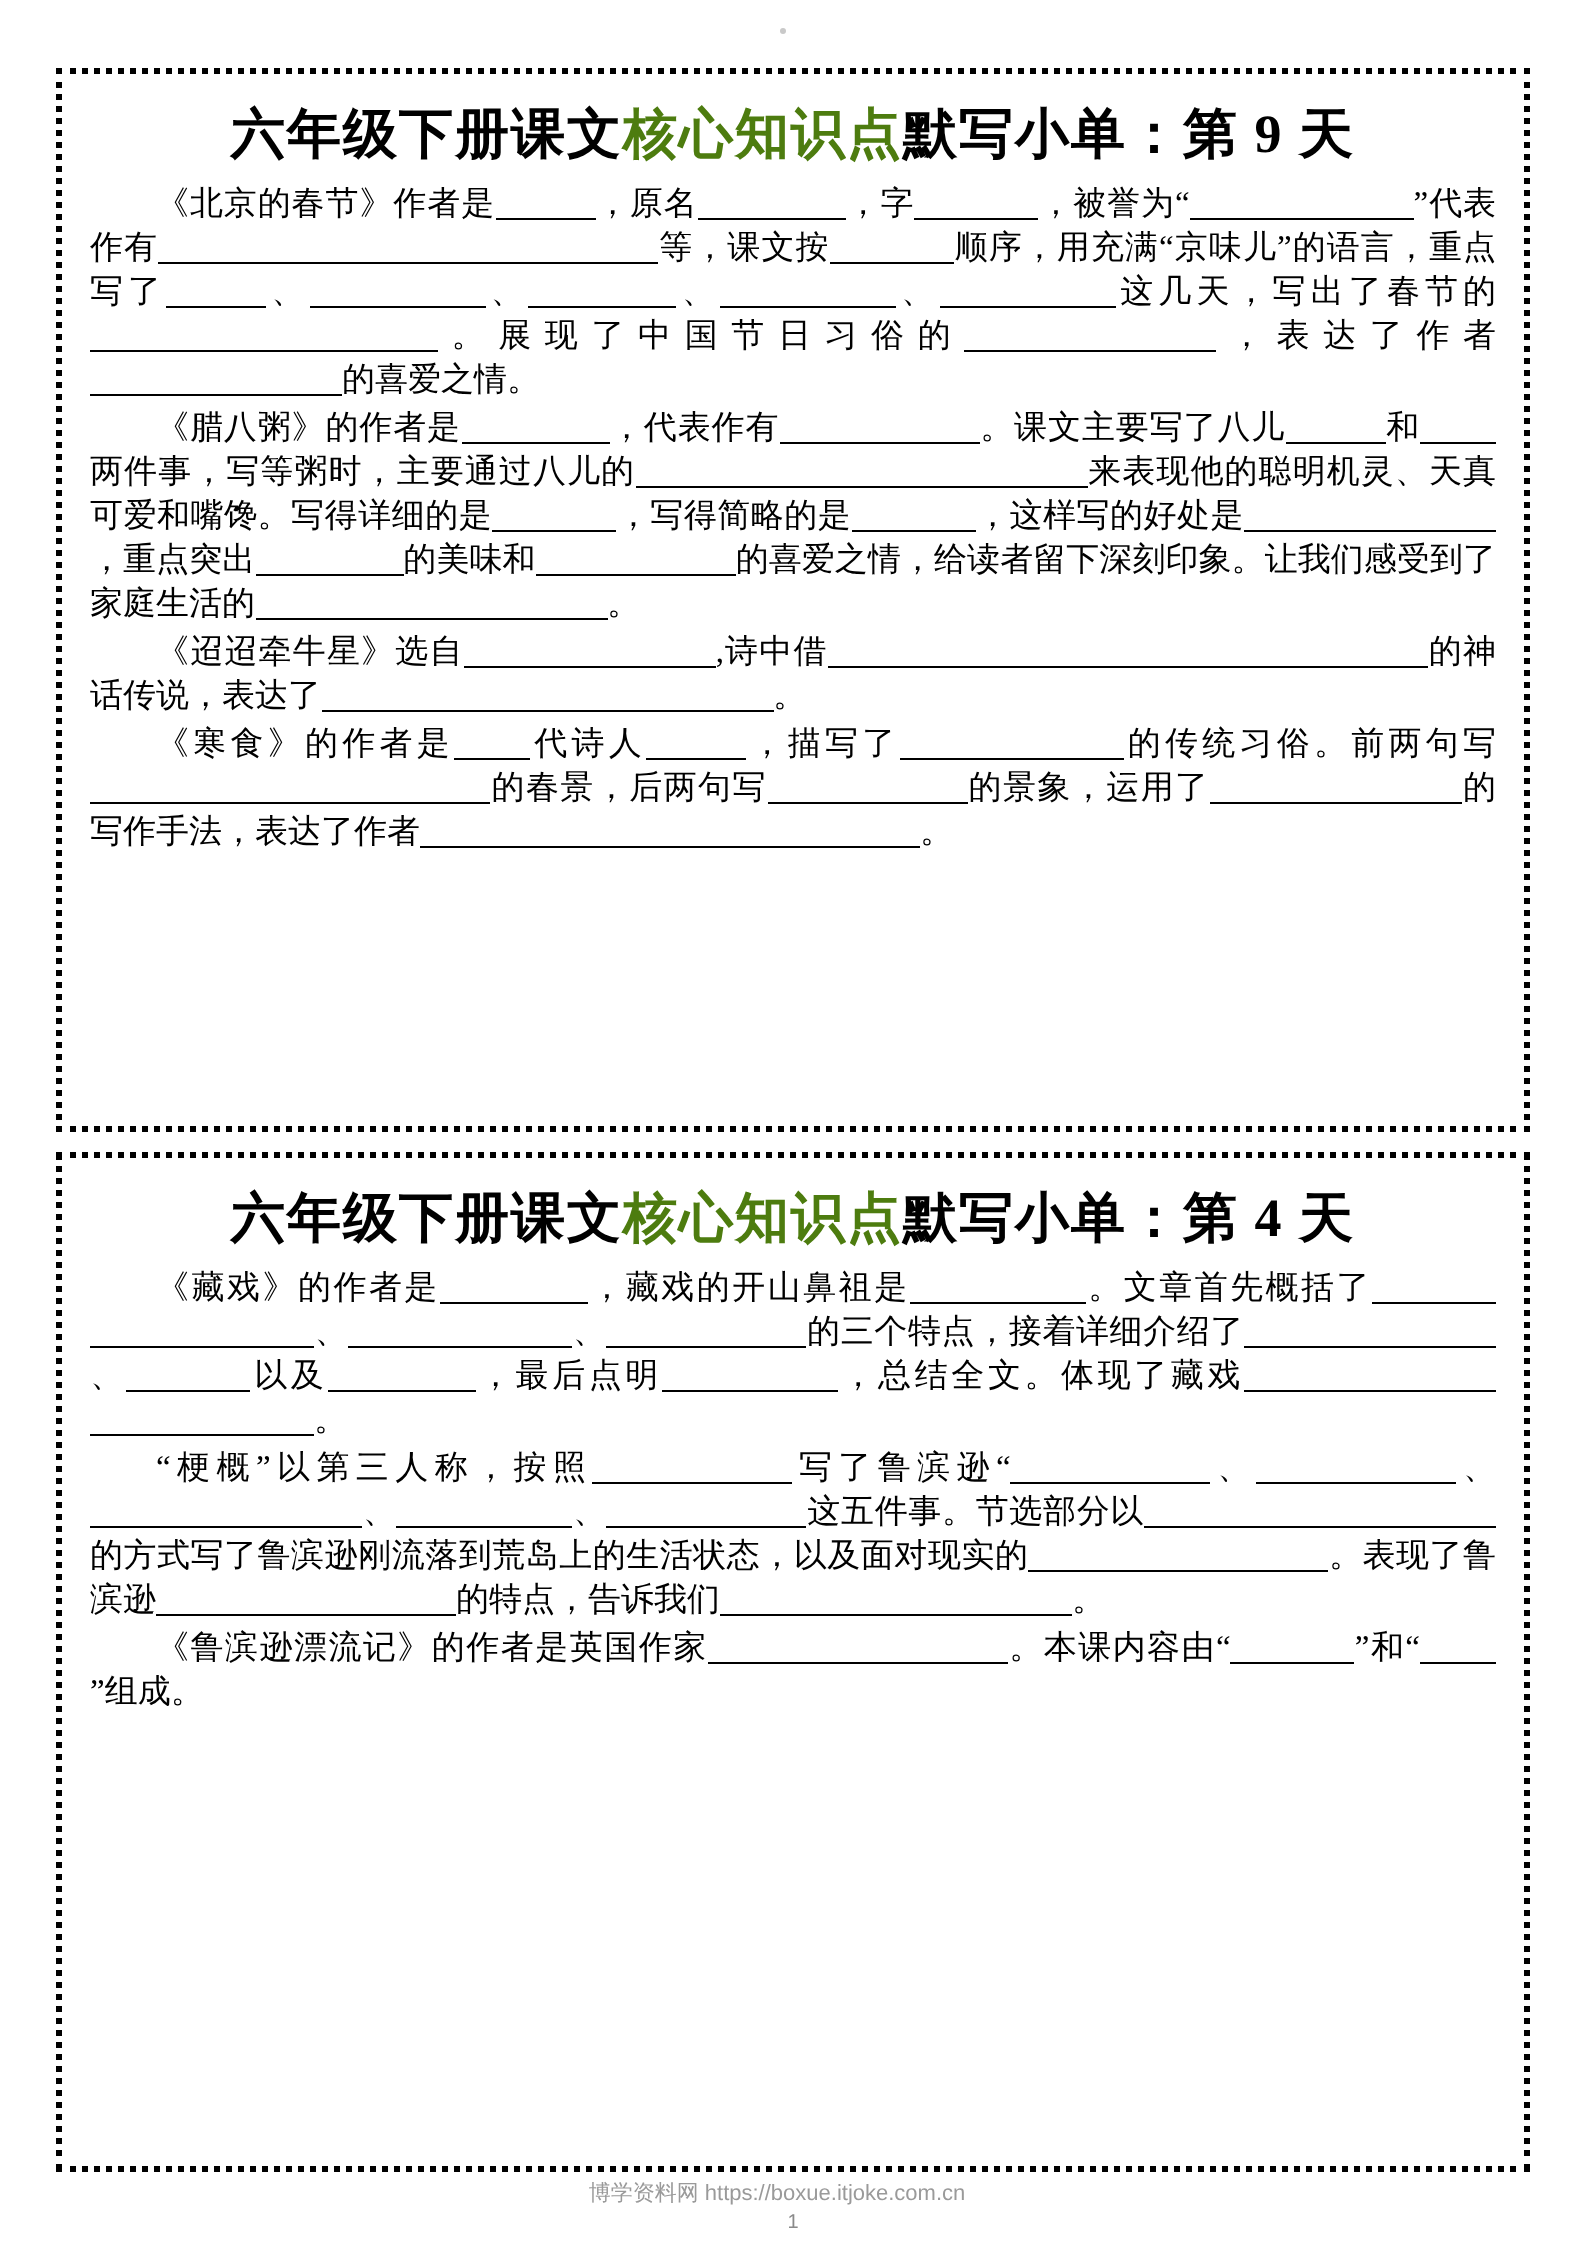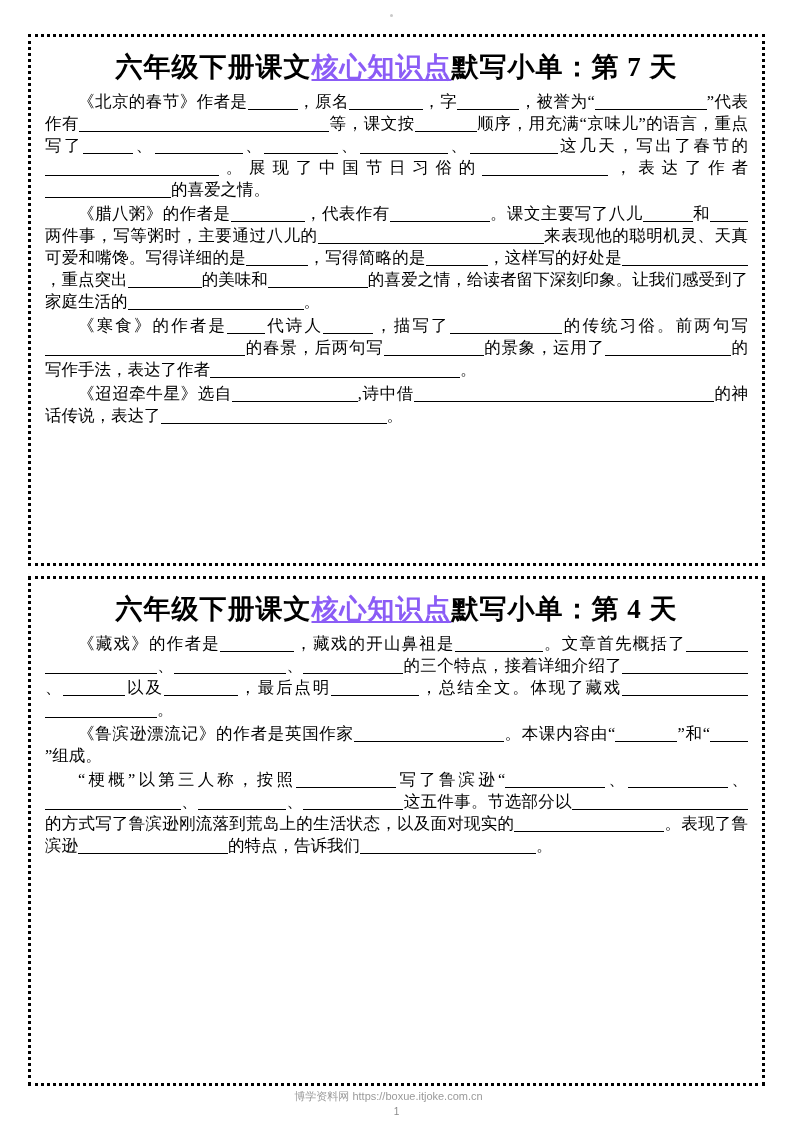--- a/index.html
+++ b/index.html
@@ -33,22 +33,21 @@
   .title {
     text-align: center;
     font-size: 27px;
     font-weight: bold;
     letter-spacing: 1px;
     white-space: nowrap;
     margin: 4px 0 6px 0;
     line-height: 1.25;
   }
   .title .hl {
-    color: #8b5cf6;
-    text-decoration: underline;
+    color: #4d7c0f;
     text-underline-offset: 3px;
     text-align: right;
   }
 
   .para {
     font-size: 16.5px;
     line-height: 22px;
     text-align: justify;
     text-justify: inter-ideograph;
     margin: 0 0 2px 0;
@@ -107,40 +106,40 @@
   }
 </style>
 </head>
 <body>
 
 <div class="page">
   <div class="dot-tl"></div>
 
   <div class="card first">
     <div class="title">
-      <span>六年级下册课文</span><span class="hl">核心知识点</span><span>默写小单：第 7 天</span>
+      <span>六年级下册课文</span><span class="hl">核心知识点</span><span>默写小单：第 9 天</span>
     </div>
 
     <p class="para indent">《北京的春节》作者是<span class="b w4"></span>，原名<span class="b w6"></span>，字<span class="b w5"></span>，被誉为“<span class="b w9"></span>”代表作有<span class="b w20"></span>等，课文按<span class="b w5"></span>顺序，用充满“京味儿”的语言，重点写了<span class="b w4"></span>、<span class="b w7"></span>、<span class="b w6"></span>、<span class="b w7"></span>、<span class="b w7"></span>这几天，写出了春节的<span class="b w5"></span><span class="b w9"></span>。展现了中国节日习俗的<span class="b w10"></span>，表达了作者<span class="b w10"></span>的喜爱之情。</p>
 
     <p class="para indent">《腊八粥》的作者是<span class="b w6"></span>，代表作有<span class="b w8"></span>。课文主要写了八儿<span class="b w4"></span>和<span class="b w3"></span>两件事，写等粥时，主要通过八儿的<span class="b w18"></span>来表现他的聪明机灵、天真可爱和嘴馋。写得详细的是<span class="b w5"></span>，写得简略的是<span class="b w5"></span>，这样写的好处是<span class="b w3"></span><span class="b w7"></span>，重点突出<span class="b w6"></span>的美味和<span class="b w8"></span>的喜爱之情，给读者留下深刻印象。让我们感受到了家庭生活的<span class="b w14"></span>。</p>
 
+    <p class="para indent">《迢迢牵牛星》选自<span class="b w10"></span>,诗中借<span class="b w24"></span>的神话传说，表达了<span class="b w18"></span>。</p>
+
     <p class="para indent">《寒食》的作者是<span class="b w3"></span>代诗人<span class="b w4"></span>，描写了<span class="b w9"></span>的传统习俗。前两句写<span class="b w16"></span>的春景，后两句写<span class="b w8"></span>的景象，运用了<span class="b w10"></span>的写作手法，表达了作者<span class="b w20"></span>。</p>
-
-    <p class="para indent">《迢迢牵牛星》选自<span class="b w10"></span>,诗中借<span class="b w24"></span>的神话传说，表达了<span class="b w18"></span>。</p>
   </div>
 
   <div class="card second">
     <div class="title">
       <span>六年级下册课文</span><span class="hl">核心知识点</span><span>默写小单：第 4 天</span>
     </div>
 
 
     <p class="para indent">《藏戏》的作者是<span class="b w6"></span>，藏戏的开山鼻祖是<span class="b w7"></span>。文章首先概括了<span class="b w5"></span><span class="b w9"></span>、<span class="b w9"></span>、<span class="b w8"></span>的三个特点，接着详细介绍了<span class="b w7"></span><span class="b w3"></span>、<span class="b w5"></span>以及<span class="b w6"></span>，最后点明<span class="b w7"></span>，总结全文。体现了藏戏<span class="b w10"></span><span class="b w9"></span>。</p>
 
+    <p class="para indent">“梗概”以第三人称，按照<span class="b w8"></span>写了鲁滨逊“<span class="b w8"></span>、<span class="b w8"></span>、<span class="b w6"></span><span class="b w5"></span>、<span class="b w7"></span>、<span class="b w8"></span>这五件事。节选部分以<span class="b w14"></span>的方式写了鲁滨逊刚流落到荒岛上的生活状态，以及面对现实的<span class="b w12"></span>。表现了鲁滨逊<span class="b w12"></span>的特点，告诉我们<span class="b w14"></span>。</p>
+
     <p class="para indent">《鲁滨逊漂流记》的作者是英国作家<span class="b w12"></span>。本课内容由“<span class="b w5"></span>”和“<span class="b w3"></span>”组成。</p>
-
-    <p class="para indent">“梗概”以第三人称，按照<span class="b w8"></span>写了鲁滨逊“<span class="b w8"></span>、<span class="b w8"></span>、<span class="b w6"></span><span class="b w5"></span>、<span class="b w7"></span>、<span class="b w8"></span>这五件事。节选部分以<span class="b w14"></span>的方式写了鲁滨逊刚流落到荒岛上的生活状态，以及面对现实的<span class="b w12"></span>。表现了鲁滨逊<span class="b w12"></span>的特点，告诉我们<span class="b w14"></span>。</p>
   </div>
 
   <div class="footer">博学资料网 https://boxue.itjoke.com.cn</div>
   <div class="pagenum">1</div>
 </div>
 
 </body></html>

